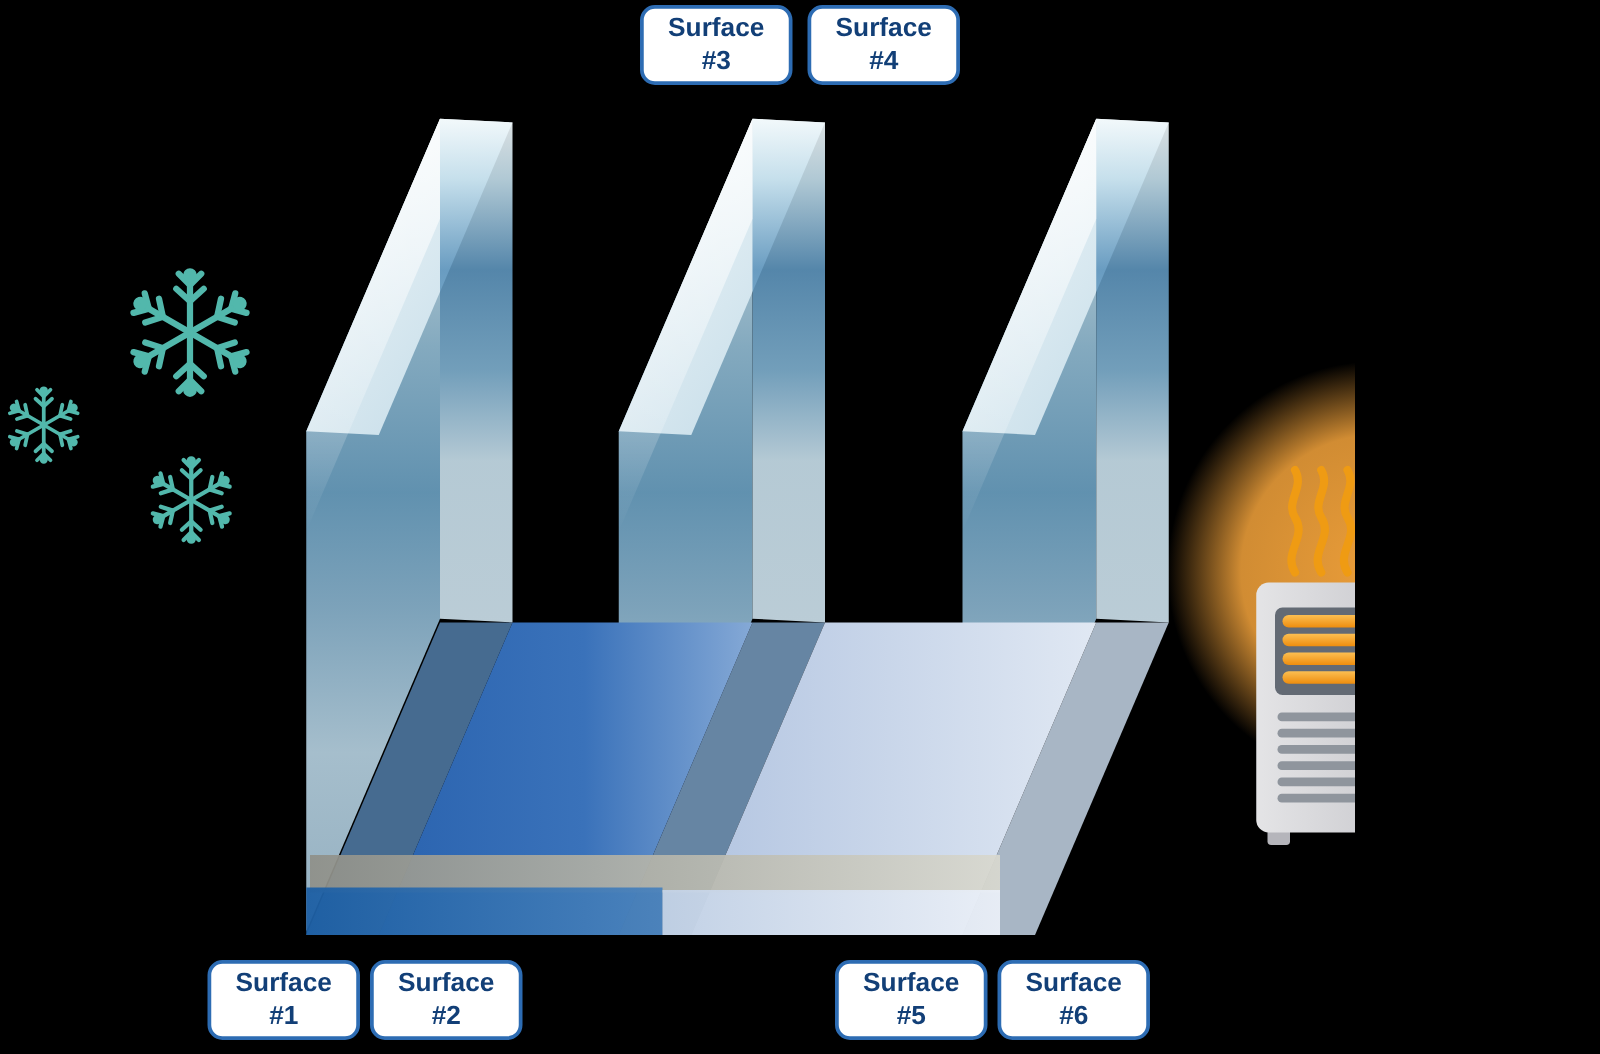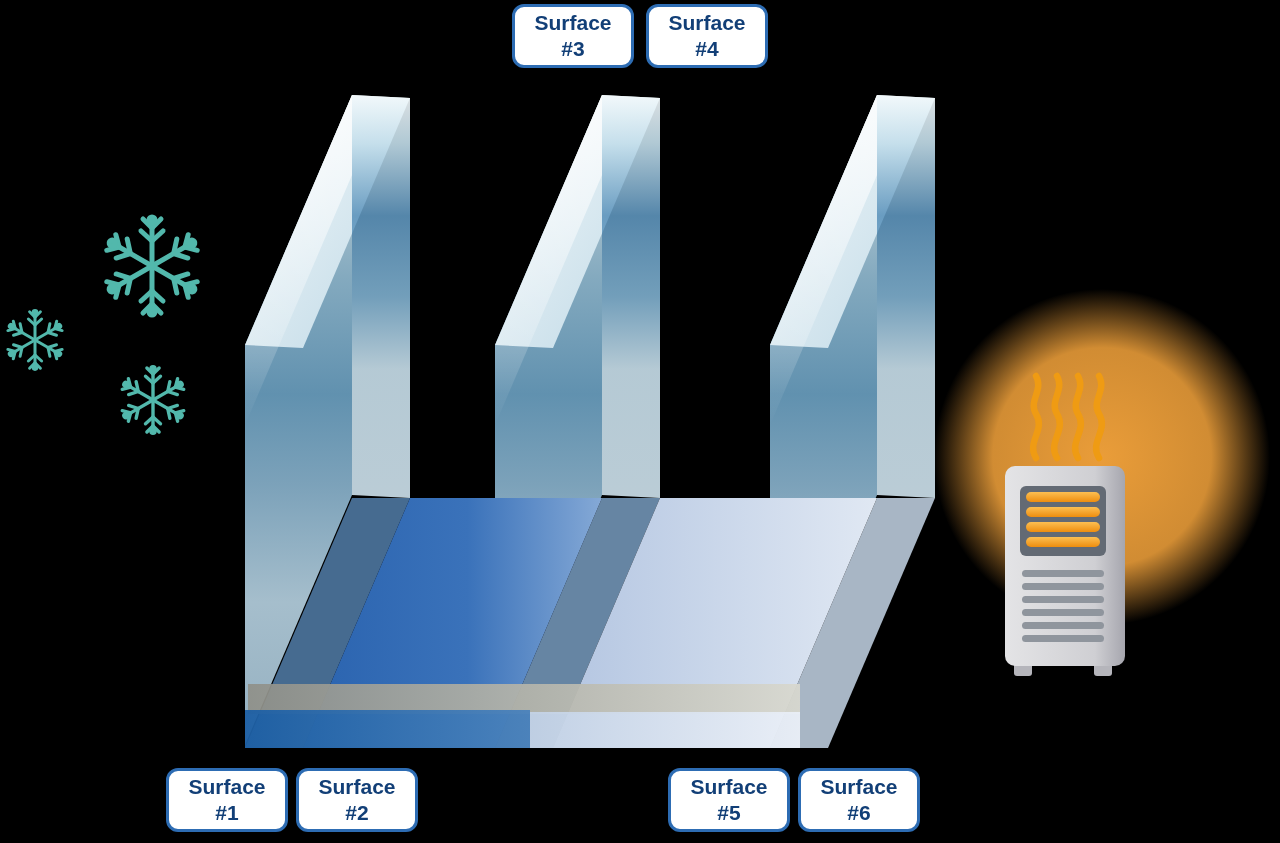--- a/index.html
+++ b/index.html
@@ -1,17 +1,17 @@
 <!DOCTYPE html>
 <html><head>
 <meta charset="utf-8">
 <style>
   html,body{margin:0;padding:0;background:#000;}
   .stage{
-    position:relative;width:1280px;height:843px;background:#000;overflow:hidden;
+    position:relative;width:1084px;height:843px;background:#000;overflow:hidden;
     font-family:"Liberation Sans", sans-serif;
   }
   .stage svg{position:absolute;left:0;top:0;}
   .surf-label{
     position:absolute;width:122px;height:64px;box-sizing:border-box;
     background:#fff;border:3px solid #2d6cb3;border-radius:12px;
     display:flex;flex-direction:column;align-items:center;justify-content:center;
     color:#123f77;font-size:21px;font-weight:bold;line-height:26px;
     box-shadow:0 2px 4px rgba(0,0,0,.3);text-align:center;
   }

